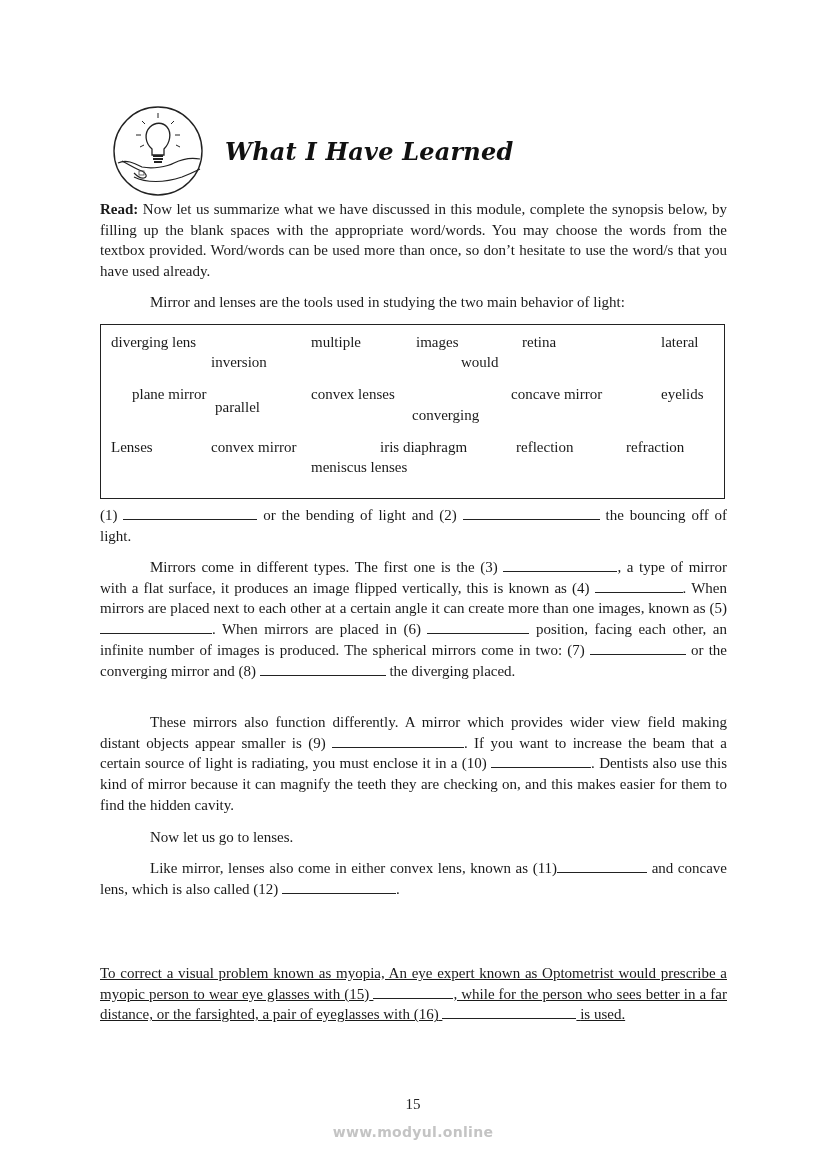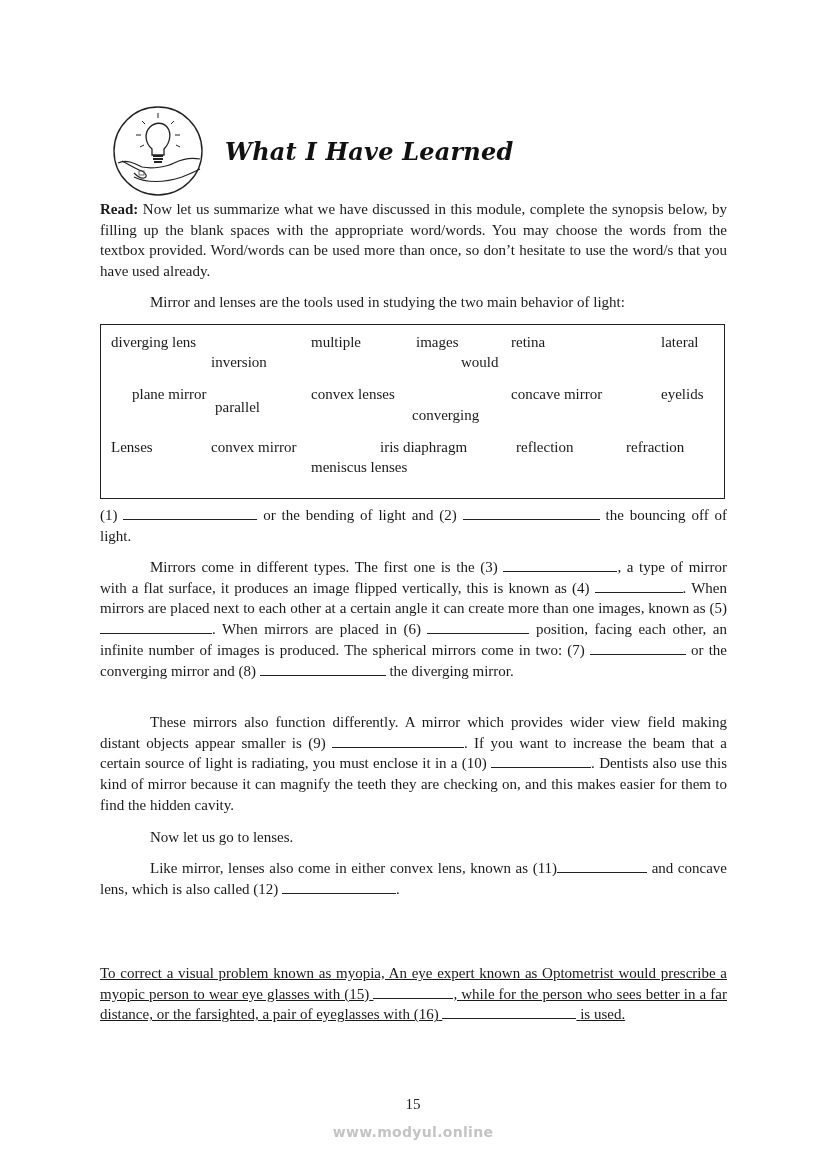--- a/index.html
+++ b/index.html
@@ -72,21 +72,21 @@
 
   <div class="text" id="read-para">
     <span class="bold">Read:</span>
     <span>Now let us summarize what we have discussed in this module, complete the synopsis below, by filling up the blank spaces with the appropriate word/words. You may choose the words from the textbox provided. Word/words can be used more than once, so don’t hesitate to use the word/s that you have used already.</span>
   </div>
 
   <div class="wordbox">
     <span class="word" style="left:10px; top:7px;">diverging lens</span>
     <span class="word" style="left:210px; top:7px;">multiple</span>
     <span class="word" style="left:315px; top:7px;">images</span>
-    <span class="word" style="left:410px; top:7px;">retina</span>
+    <span class="word" style="left:421px; top:7px;">retina</span>
     <span class="word" style="left:560px; top:7px;">lateral</span>
     <span class="word" style="left:110px; top:27px;">inversion</span>
     <span class="word" style="left:360px; top:27px;">would</span>
 
     <span class="word" style="left:10px; top:59px;margin-left:21px;">plane mirror</span>
     <span class="word" style="left:210px; top:59px;">convex lenses</span>
     <span class="word" style="left:410px; top:59px;">concave mirror</span>
     <span class="word" style="left:560px; top:59px;">eyelids</span>
     <span class="word" style="left:114px; top:72px;">parallel</span>
     <span class="word" style="left:311px; top:80px;">converging</span>
@@ -110,21 +110,21 @@
   <div class="text" id="p-mirrors">
     <span class="indent"></span><span>Mirrors come in different types. The first one is the (3)</span>
     <span class="blank" style="width:114px;"></span><span>, a type of mirror with a flat surface, it produces an image flipped vertically, this is known as (4)</span>
     <span class="blank" style="width:88px;"></span><span>. When mirrors are placed next to each other at a certain angle it can create more than one images, known as (5)</span>
     <span class="blank" style="width:112px;"></span><span>. When mirrors are placed in (6)</span>
     <span class="blank" style="width:102px;"></span>
     <span>position, facing each other, an infinite number of images is produced.  The spherical mirrors come in two: (7)</span>
     <span class="blank" style="width:96px;"></span>
     <span>or the converging mirror and (8)</span>
     <span class="blank" style="width:126px;"></span>
-    <span>the diverging mirror.</span>
+    <span>the diverging placed.</span>
   </div>
 
   <div class="text" id="p-func">
     <span class="indent"></span><span>These mirrors also function differently. A mirror which provides wider view field making distant objects appear smaller is (9)</span>
     <span class="blank" style="width:132px;"></span><span>. If you want to increase the beam that a certain source of light is radiating, you must enclose it in a (10)</span>
     <span class="blank" style="width:100px;"></span><span>.  Dentists also use this kind of mirror because it can magnify the teeth they are checking on, and this makes easier for them to find the hidden cavity.</span>
   </div>
 
   <div class="text" id="p-lenses-now">
     <span class="indent"></span><span>Now let us go to lenses.</span>

